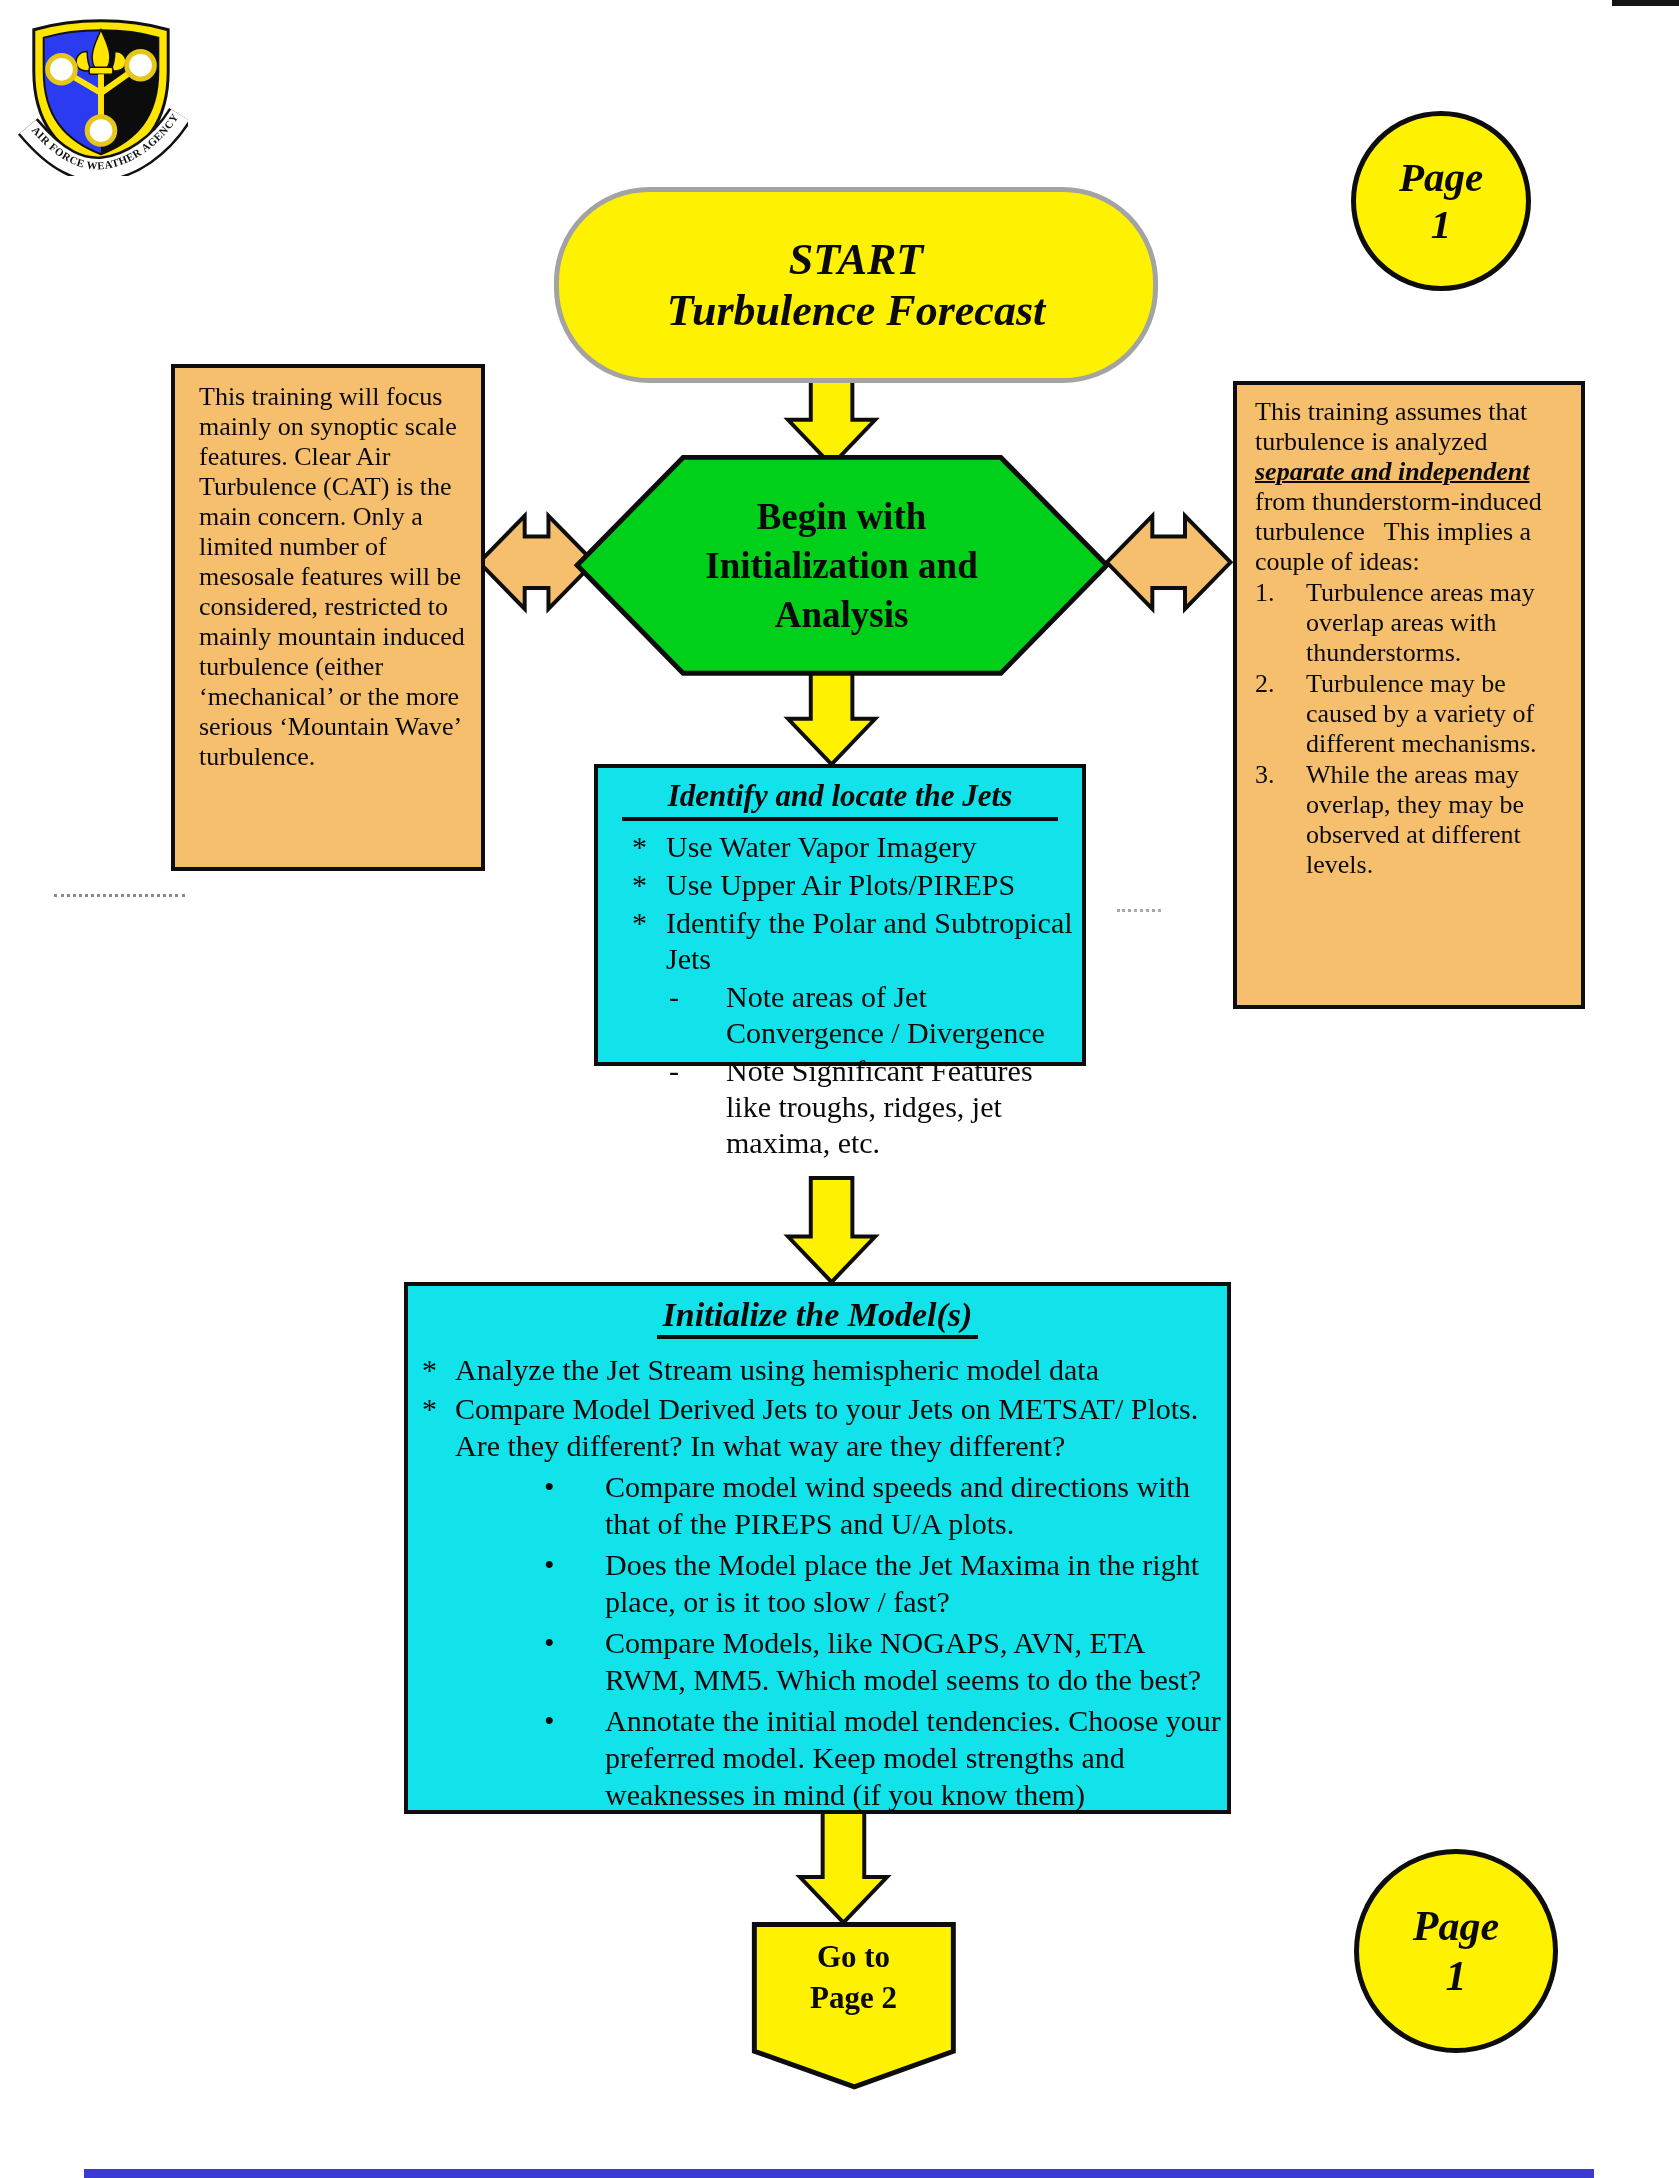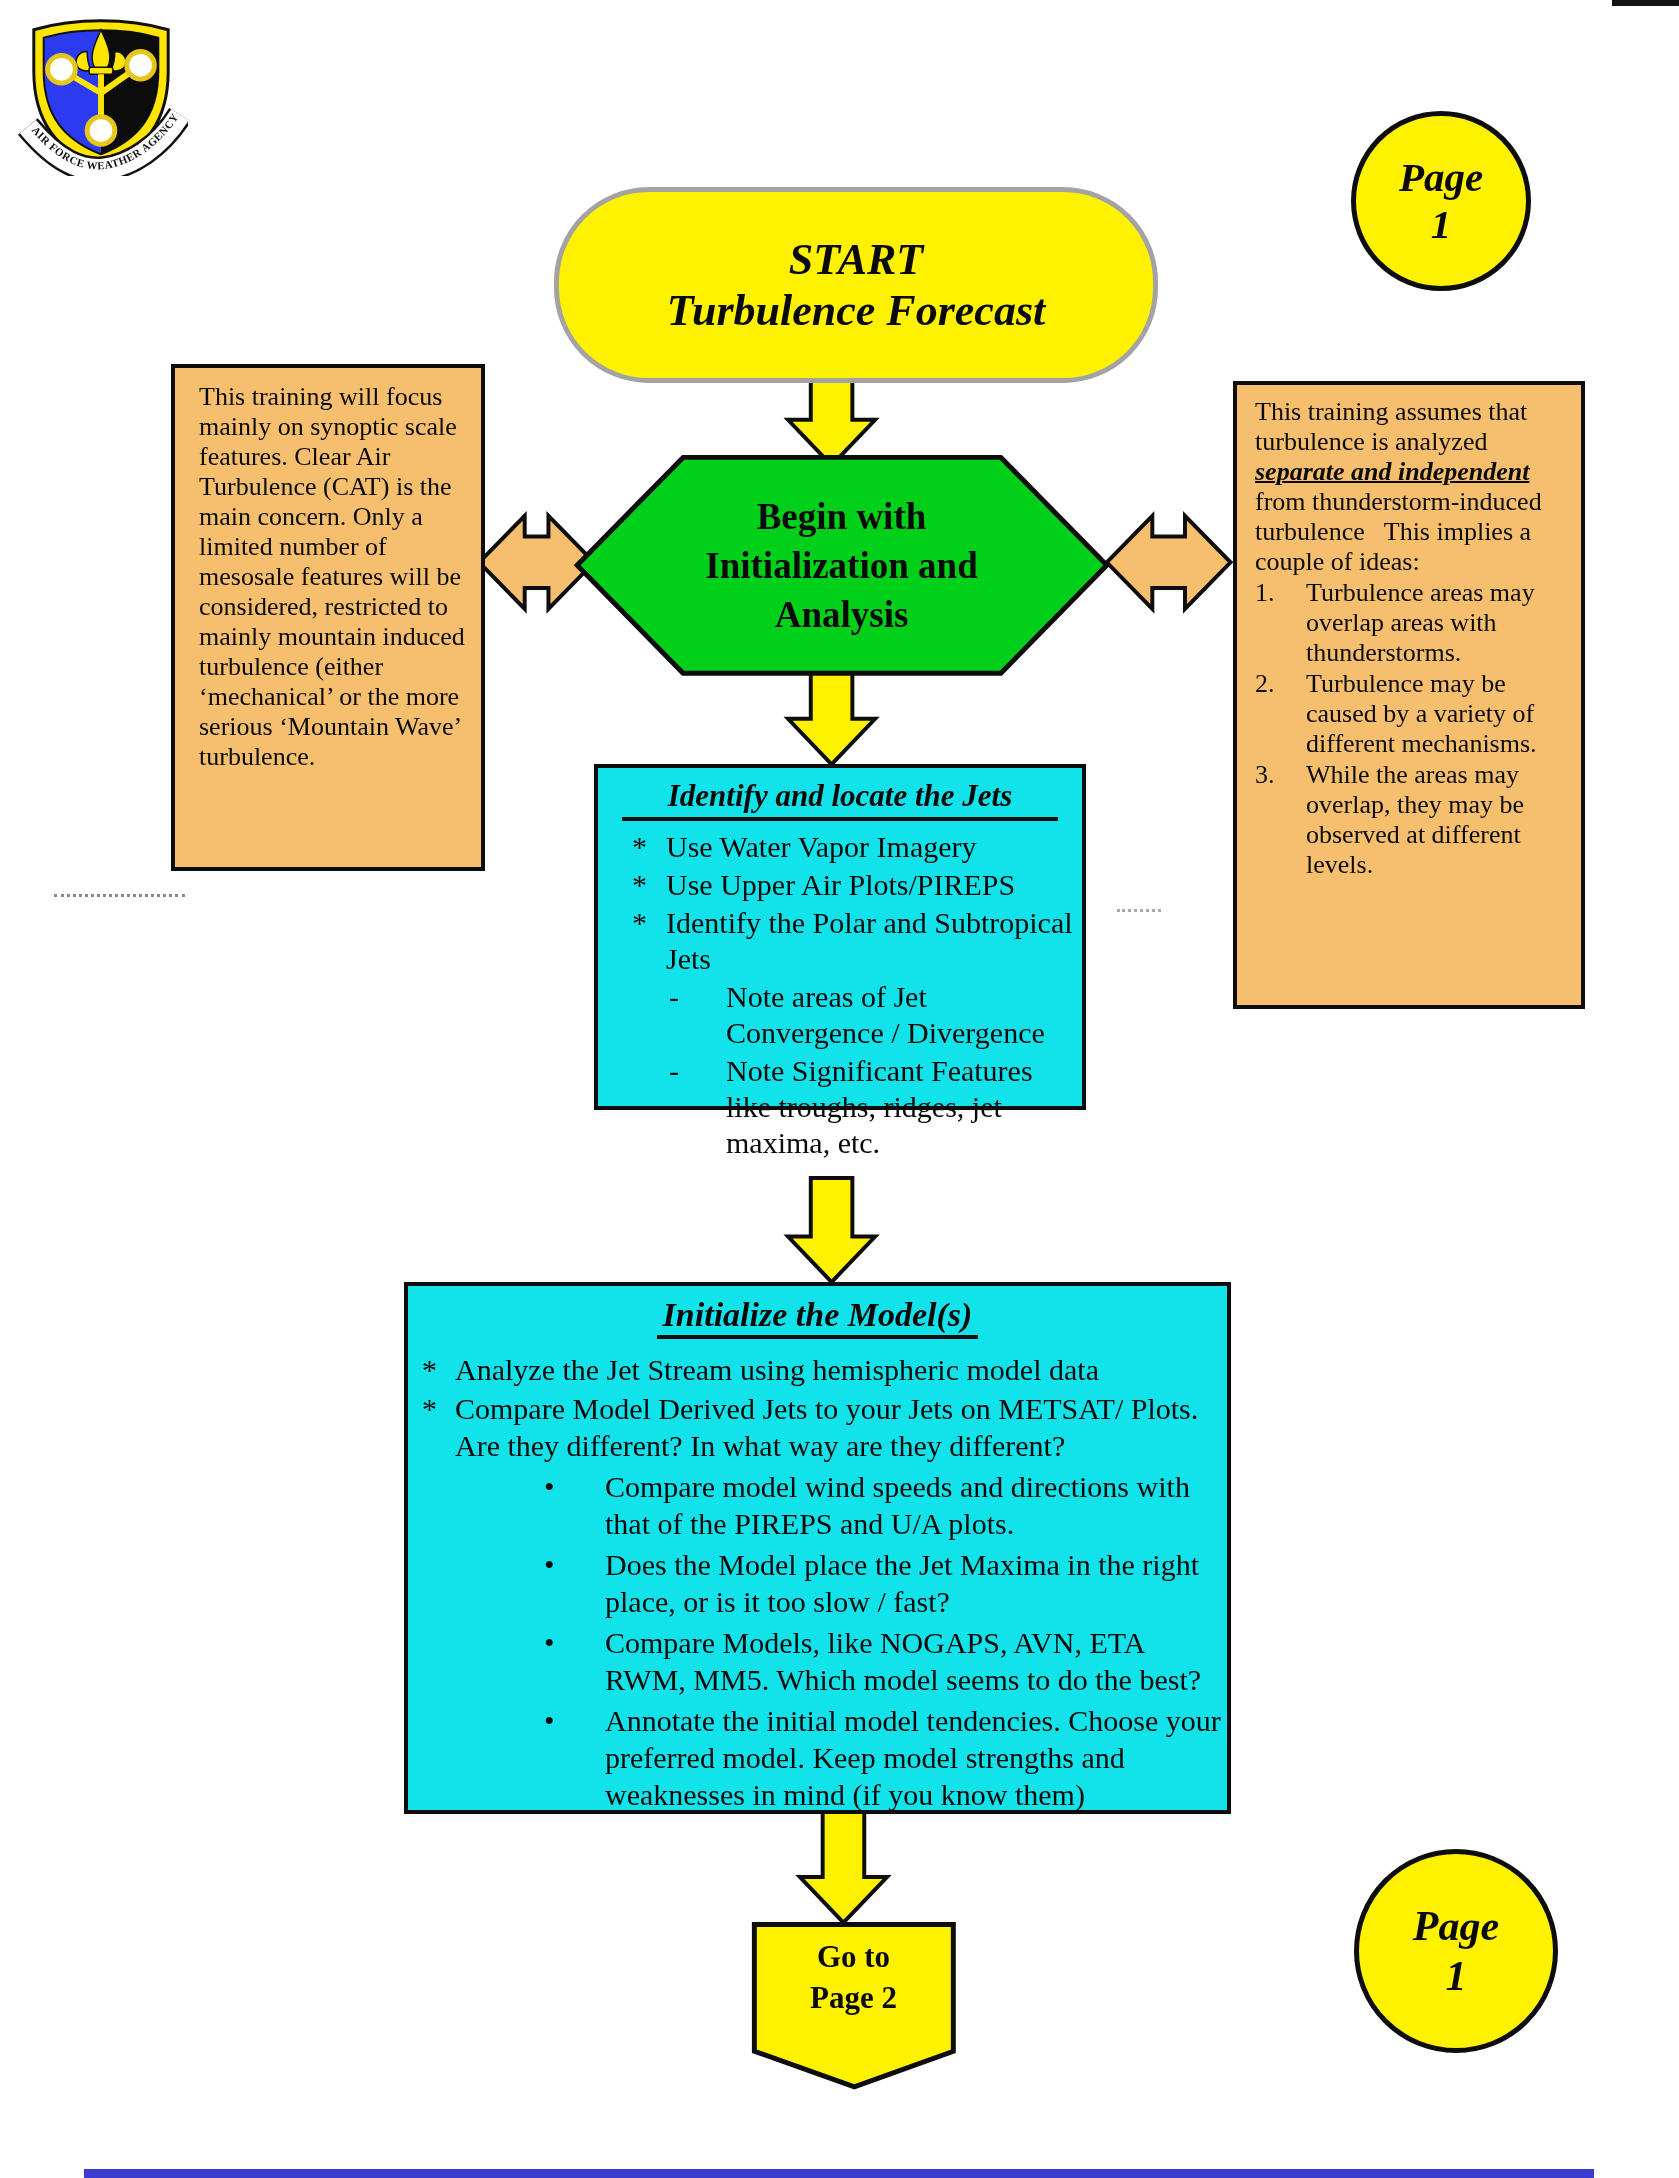--- a/index.html
+++ b/index.html
@@ -43,21 +43,21 @@
 
   
   .hex-text{left:594px;top:463px;width:495px;height:204px;
     font-weight:bold;font-size:37px;line-height:49px;}
 
   
   .proc{
     position:absolute;z-index:2;background:#12e2e9;border:4px solid #0d0d0d;
     font-size:30px;line-height:36px;box-sizing:border-box;
   }
-  .proc.jets{left:594px;top:764px;width:492px;height:346px;padding-top:8px;}
+  .proc.jets{left:594px;top:764px;width:492px;height:302px;padding-top:8px;}
   .proc.models{left:404px;top:1282px;width:827px;height:532px;padding-top:6px;line-height:37px;}
   .proc .title{text-align:center;font-weight:bold;font-style:italic;}
   .proc.jets .title{font-size:31px;margin:2px auto 8px auto;width:90%;
     border-bottom:4px solid #0d0d0d;padding-bottom:3px;}
   .proc.models .title{font-size:34px;margin:4px auto 18px auto;display:block;}
   .proc.models .title span{border-bottom:4px solid #0d0d0d;padding:0 6px 2px 6px;}
   .li{display:flex;margin-top:2px;}
   .li .txt{flex:1;padding-right:6px;}
   .proc.jets .lvl1{padding-left:34px;}
   .proc.jets .lvl1 .marker{flex:0 0 34px;}

